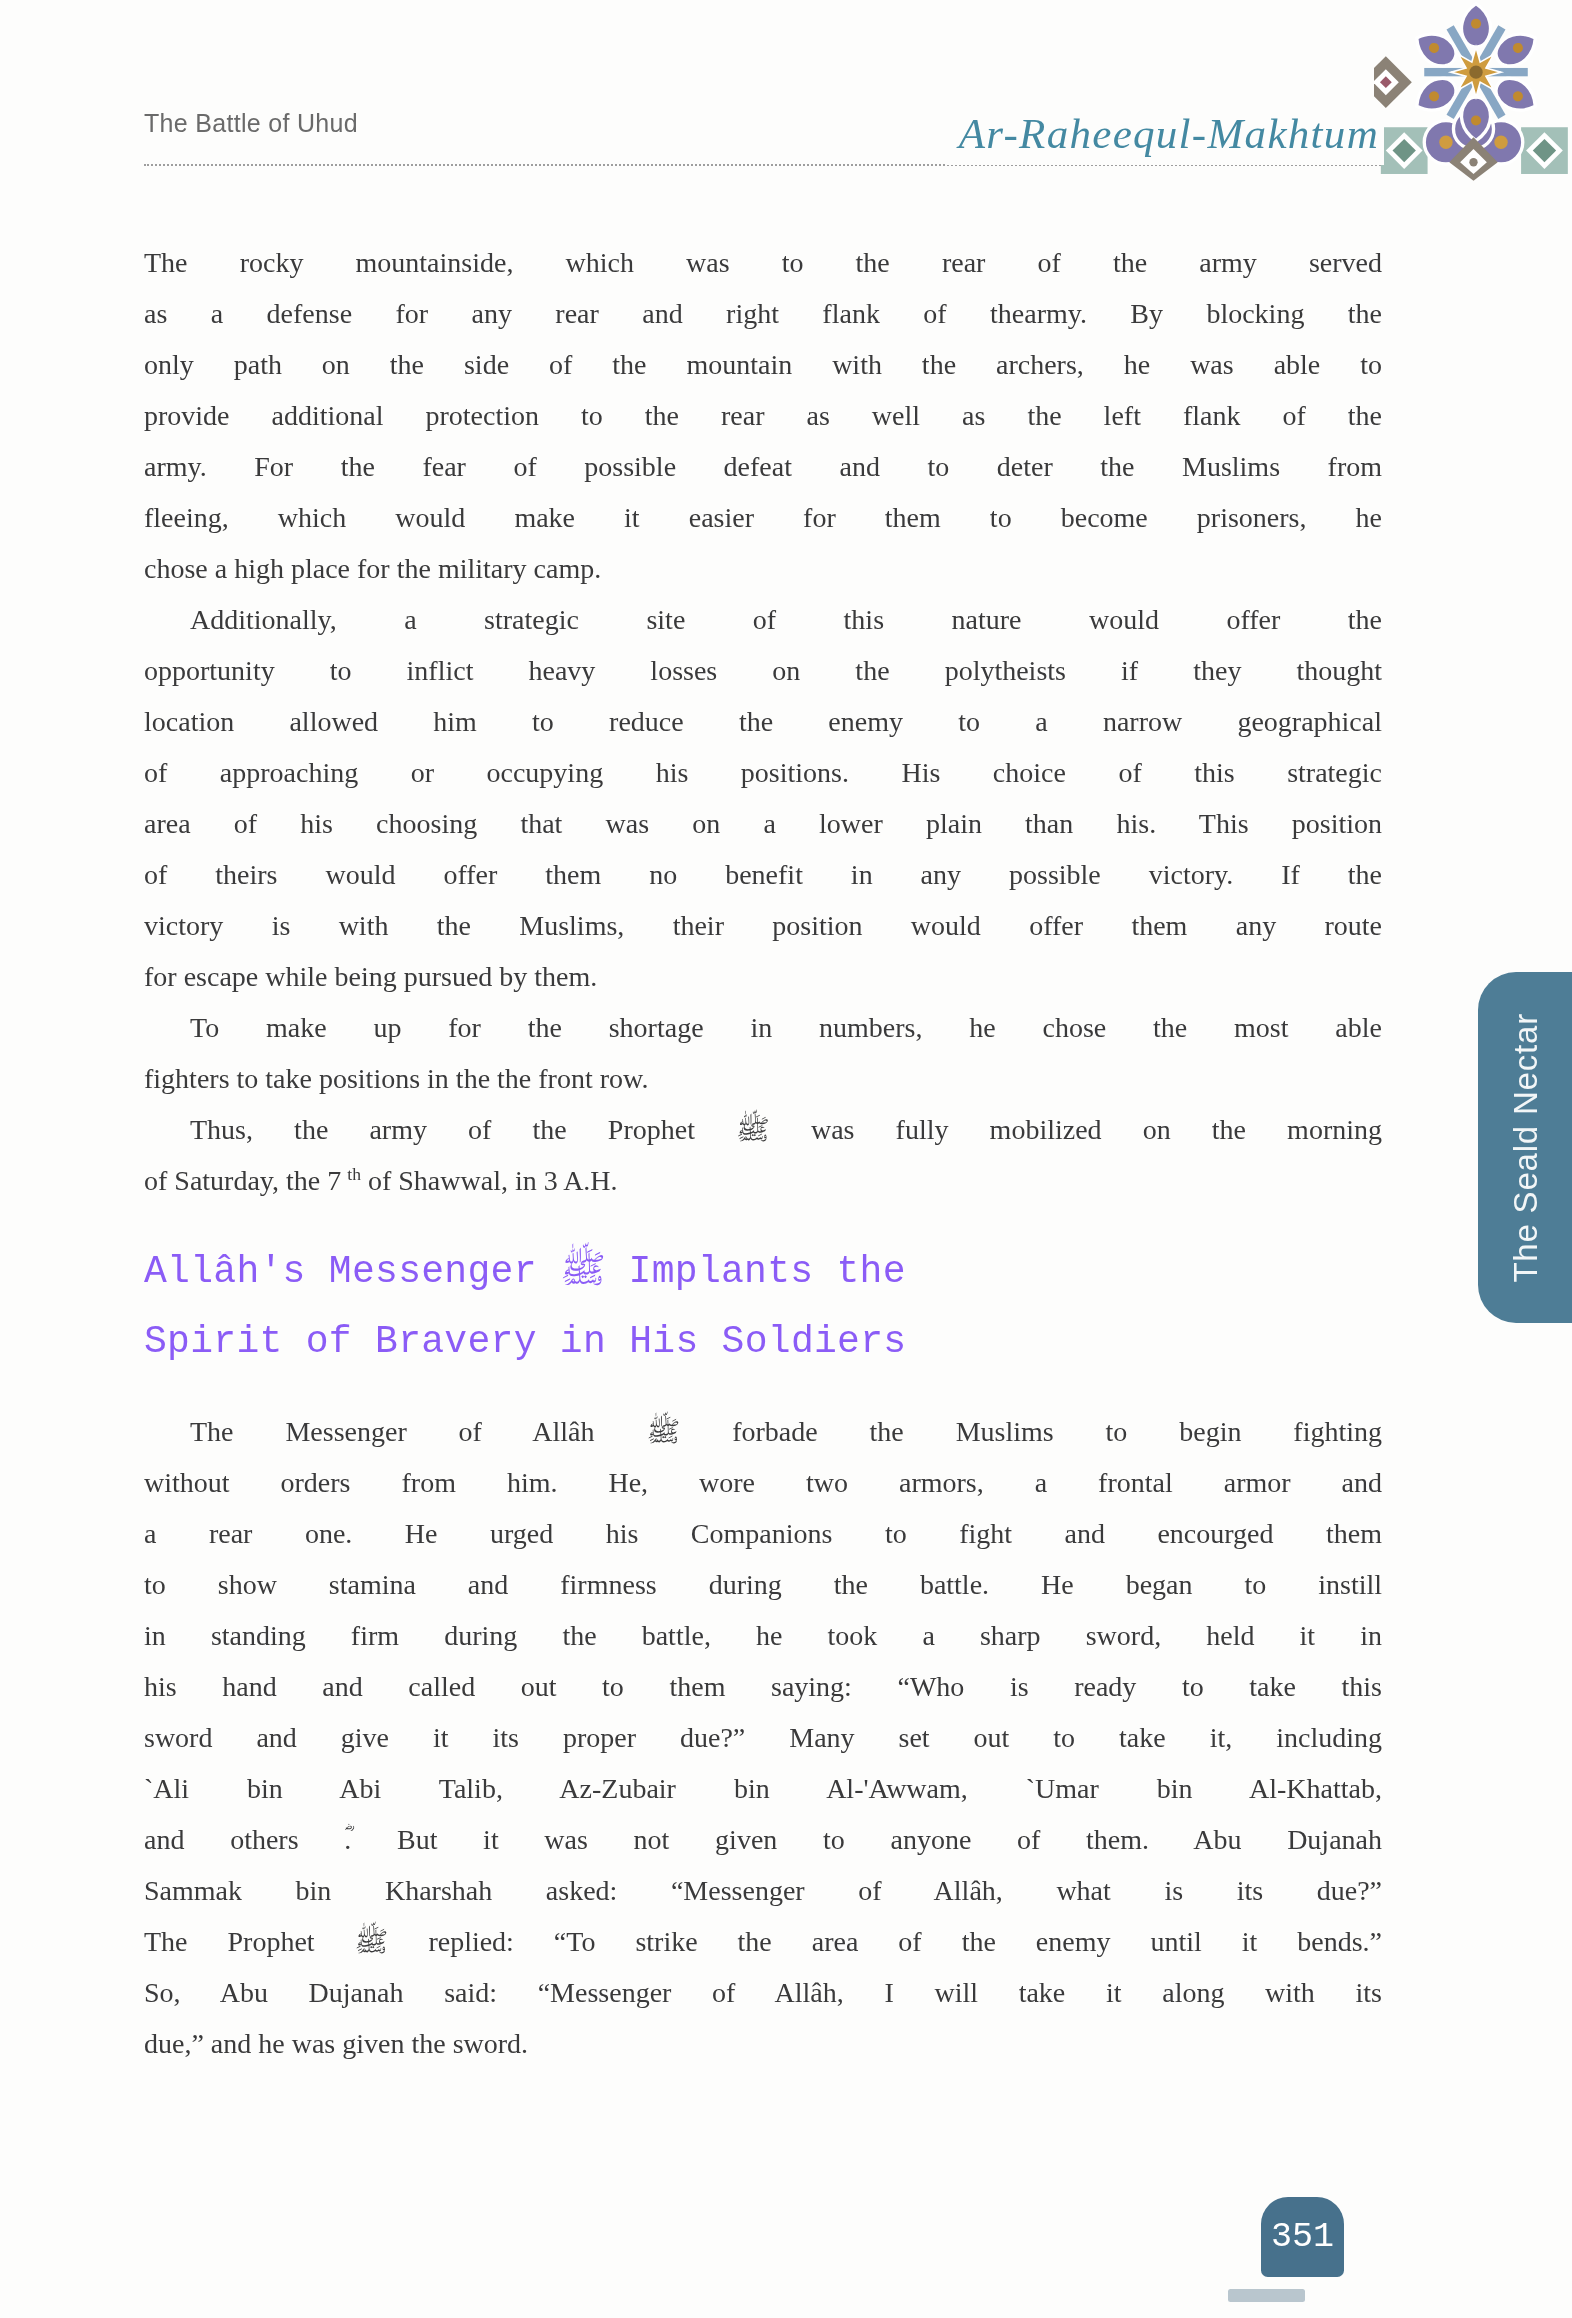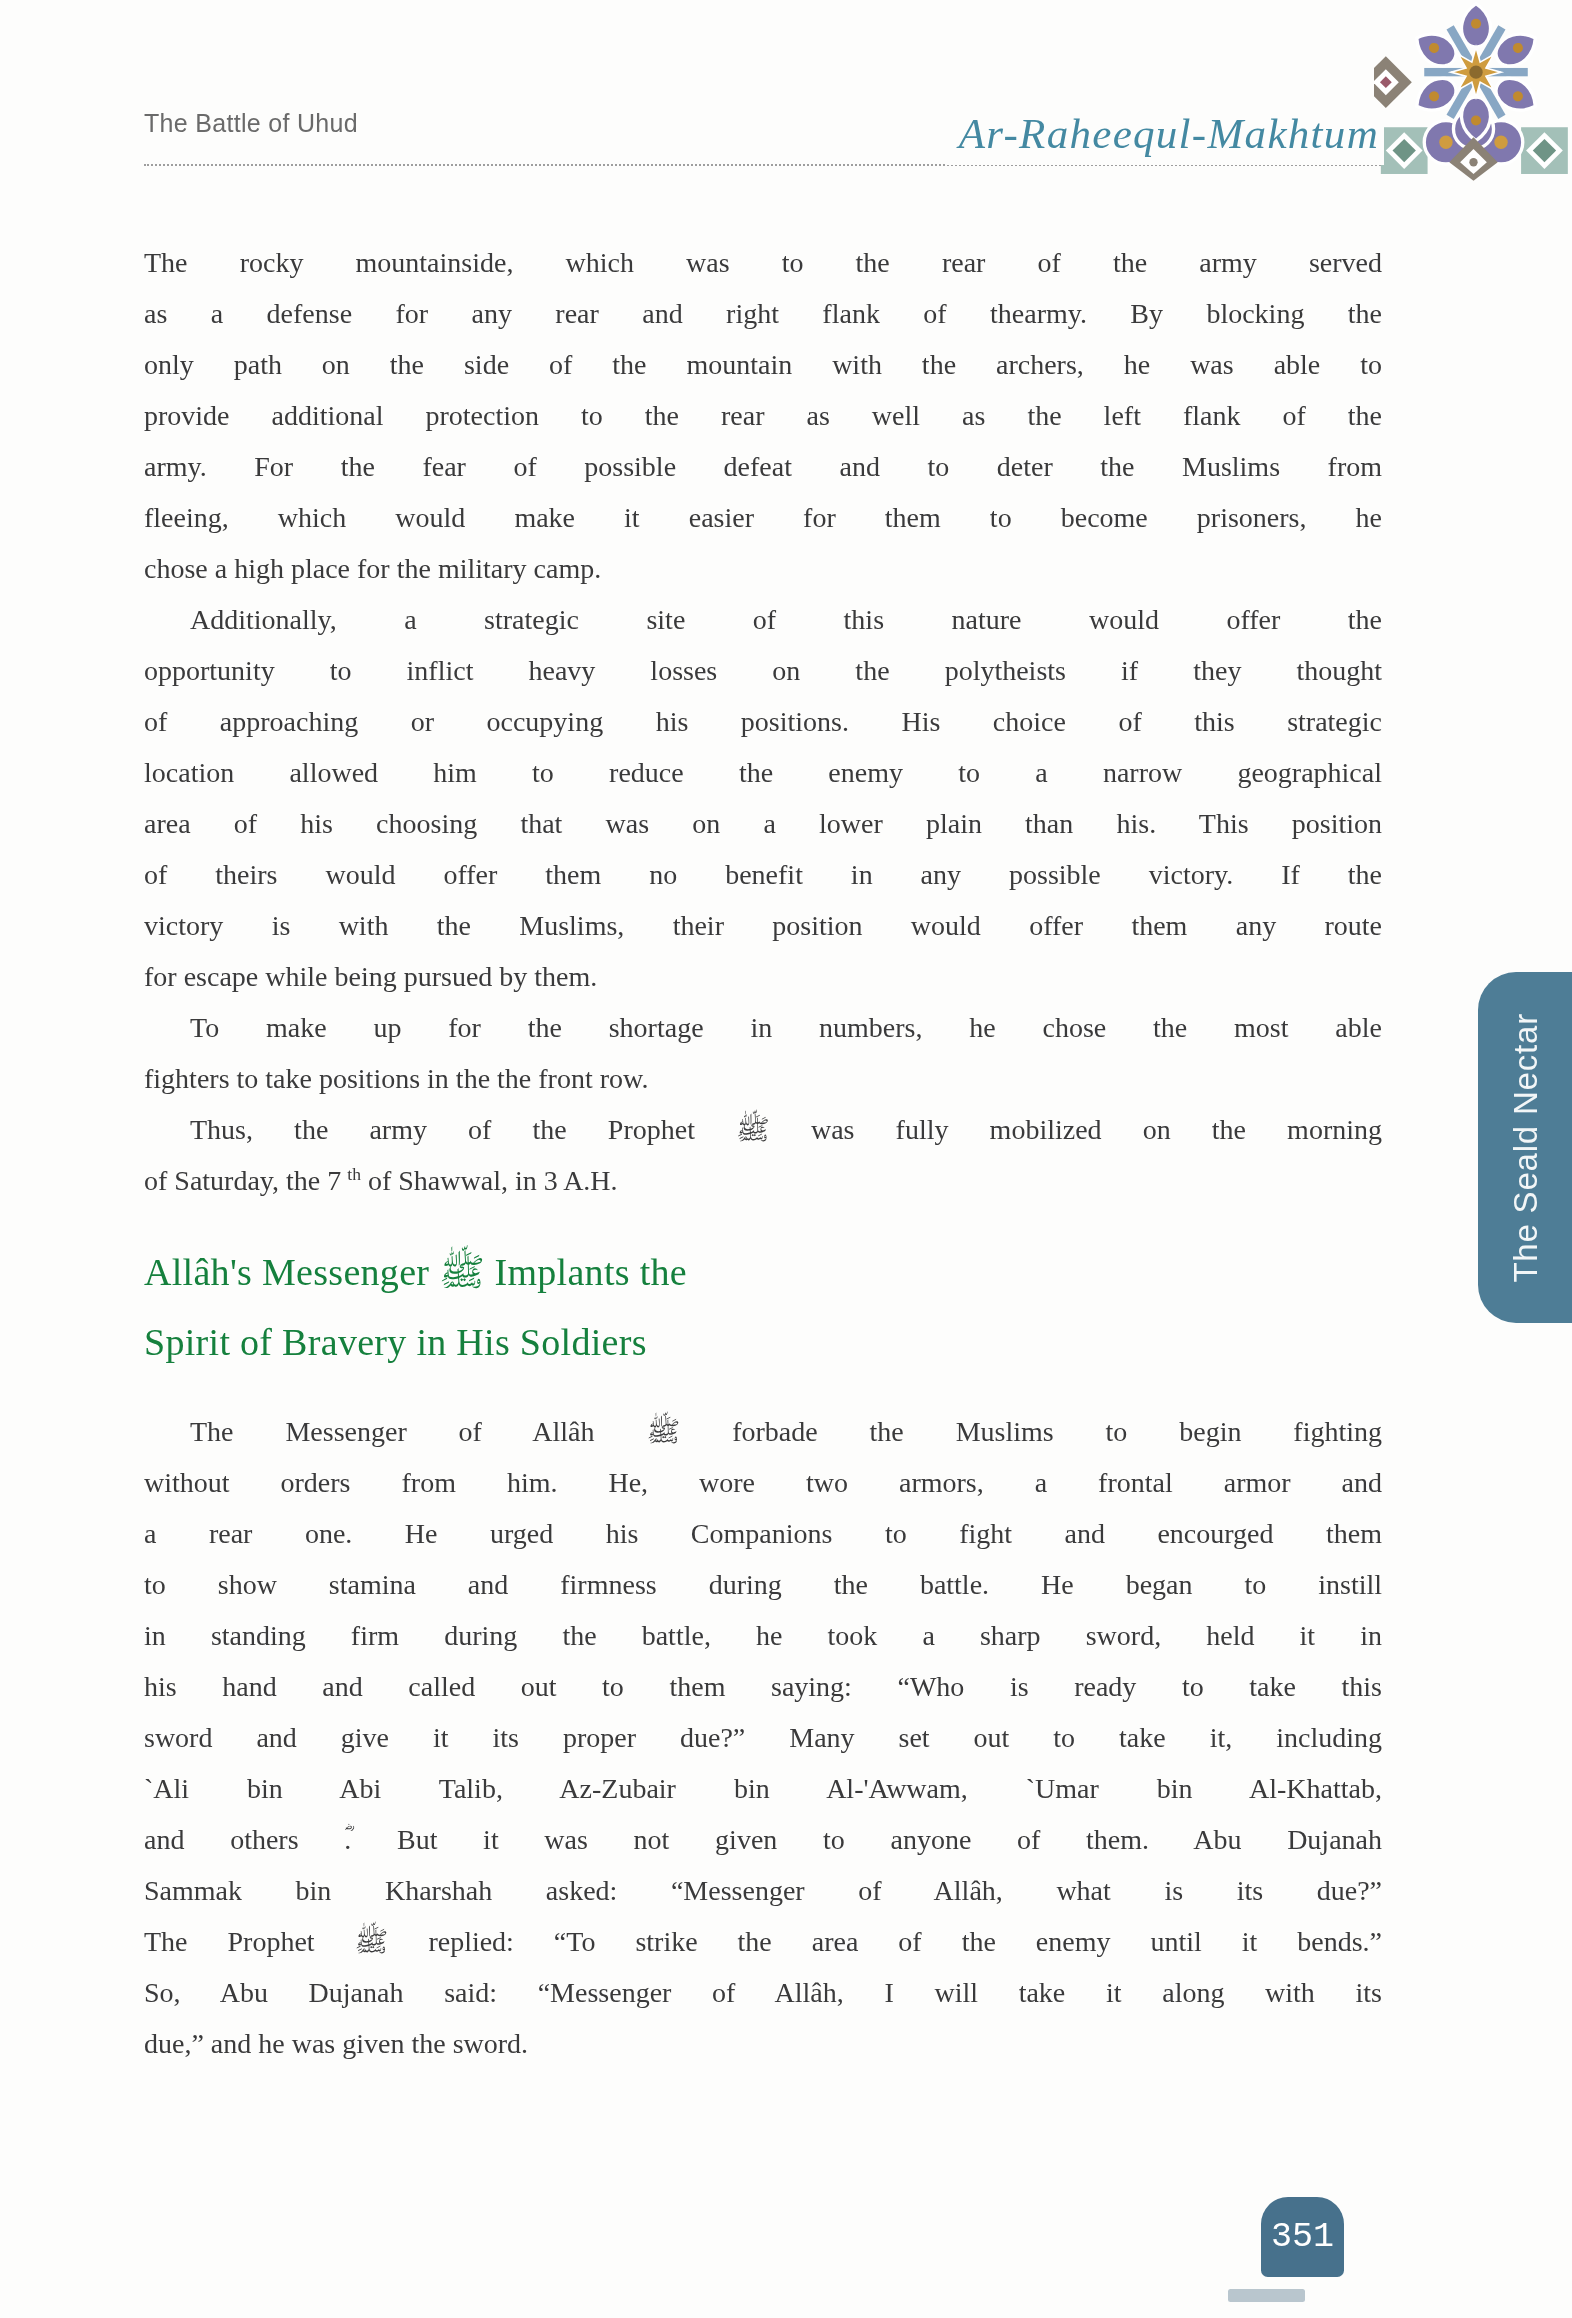--- a/index.html
+++ b/index.html
@@ -33,22 +33,22 @@
   .body-col{
     position:absolute;left:144px;top:237px;width:1238px;
     font-size:28px;line-height:51px;color:#3a3a3b;
   }
   .line{text-align:justify;}
   .jl{text-align-last:justify;}
   .indent{text-indent:46px;}
   .sup{font-size:17.6px;vertical-align:super;line-height:0;margin-left:6px;}
   .section-heading{
     margin:31px 0 29px 0;
-    font-family:Liberation Serif, serif;
-    font-size:38px;line-height:70px;color:#15803d;
+    font-family:Liberation Mono, monospace;
+    font-size:38px;line-height:70px;color:#8b5cf6;
     font-weight:400;letter-spacing:0.3px;
   }
   
   .sidebar-tab{
     position:absolute;right:0;top:972px;width:95px;height:351px;
     background:#4e7d96;border-radius:38px 0 0 38px;
     display:flex;align-items:center;justify-content:center;
   }
   .sidebar-tab-label{
     writing-mode:vertical-rl;transform:rotate(180deg);
@@ -148,22 +148,22 @@
     <div class="line jl">The rocky mountainside, which was to the rear of the army served</div>
     <div class="line jl">as a defense for any rear and right flank of thearmy. By blocking the</div>
     <div class="line jl">only path on the side of the mountain with the archers, he was able to</div>
     <div class="line jl">provide additional protection to the rear as well as the left flank of the</div>
     <div class="line jl">army. For the fear of possible defeat and to deter the Muslims from</div>
     <div class="line jl">fleeing, which would make it easier for them to become prisoners, he</div>
     <div class="line">chose a high place for the military camp.</div>
 
     <div class="line jl indent">Additionally, a strategic site of this nature would offer the</div>
     <div class="line jl">opportunity to inflict heavy losses on the polytheists if they thought</div>
+    <div class="line jl">location allowed him to reduce the enemy to a narrow geographical</div>
     <div class="line jl">of approaching or occupying his positions. His choice of this strategic</div>
-    <div class="line jl">location allowed him to reduce the enemy to a narrow geographical</div>
     <div class="line jl">area of his choosing that was on a lower plain than his. This position</div>
     <div class="line jl">of theirs would offer them no benefit in any possible victory. If the</div>
     <div class="line jl">victory is with the Muslims, their position would offer them any route</div>
     <div class="line">for escape while being pursued by them.</div>
 
     <div class="line jl indent">To make up for the shortage in numbers, he chose the most able</div>
     <div class="line">fighters to take positions in the the front row.</div>
 
     <div class="line jl indent">Thus, the army of the Prophet ﷺ was fully mobilized on the morning</div>
     <div class="line"><span>of Saturday, the 7</span><sup class="sup">th</sup><span> of Shawwal, in 3 A.H.</span></div>

